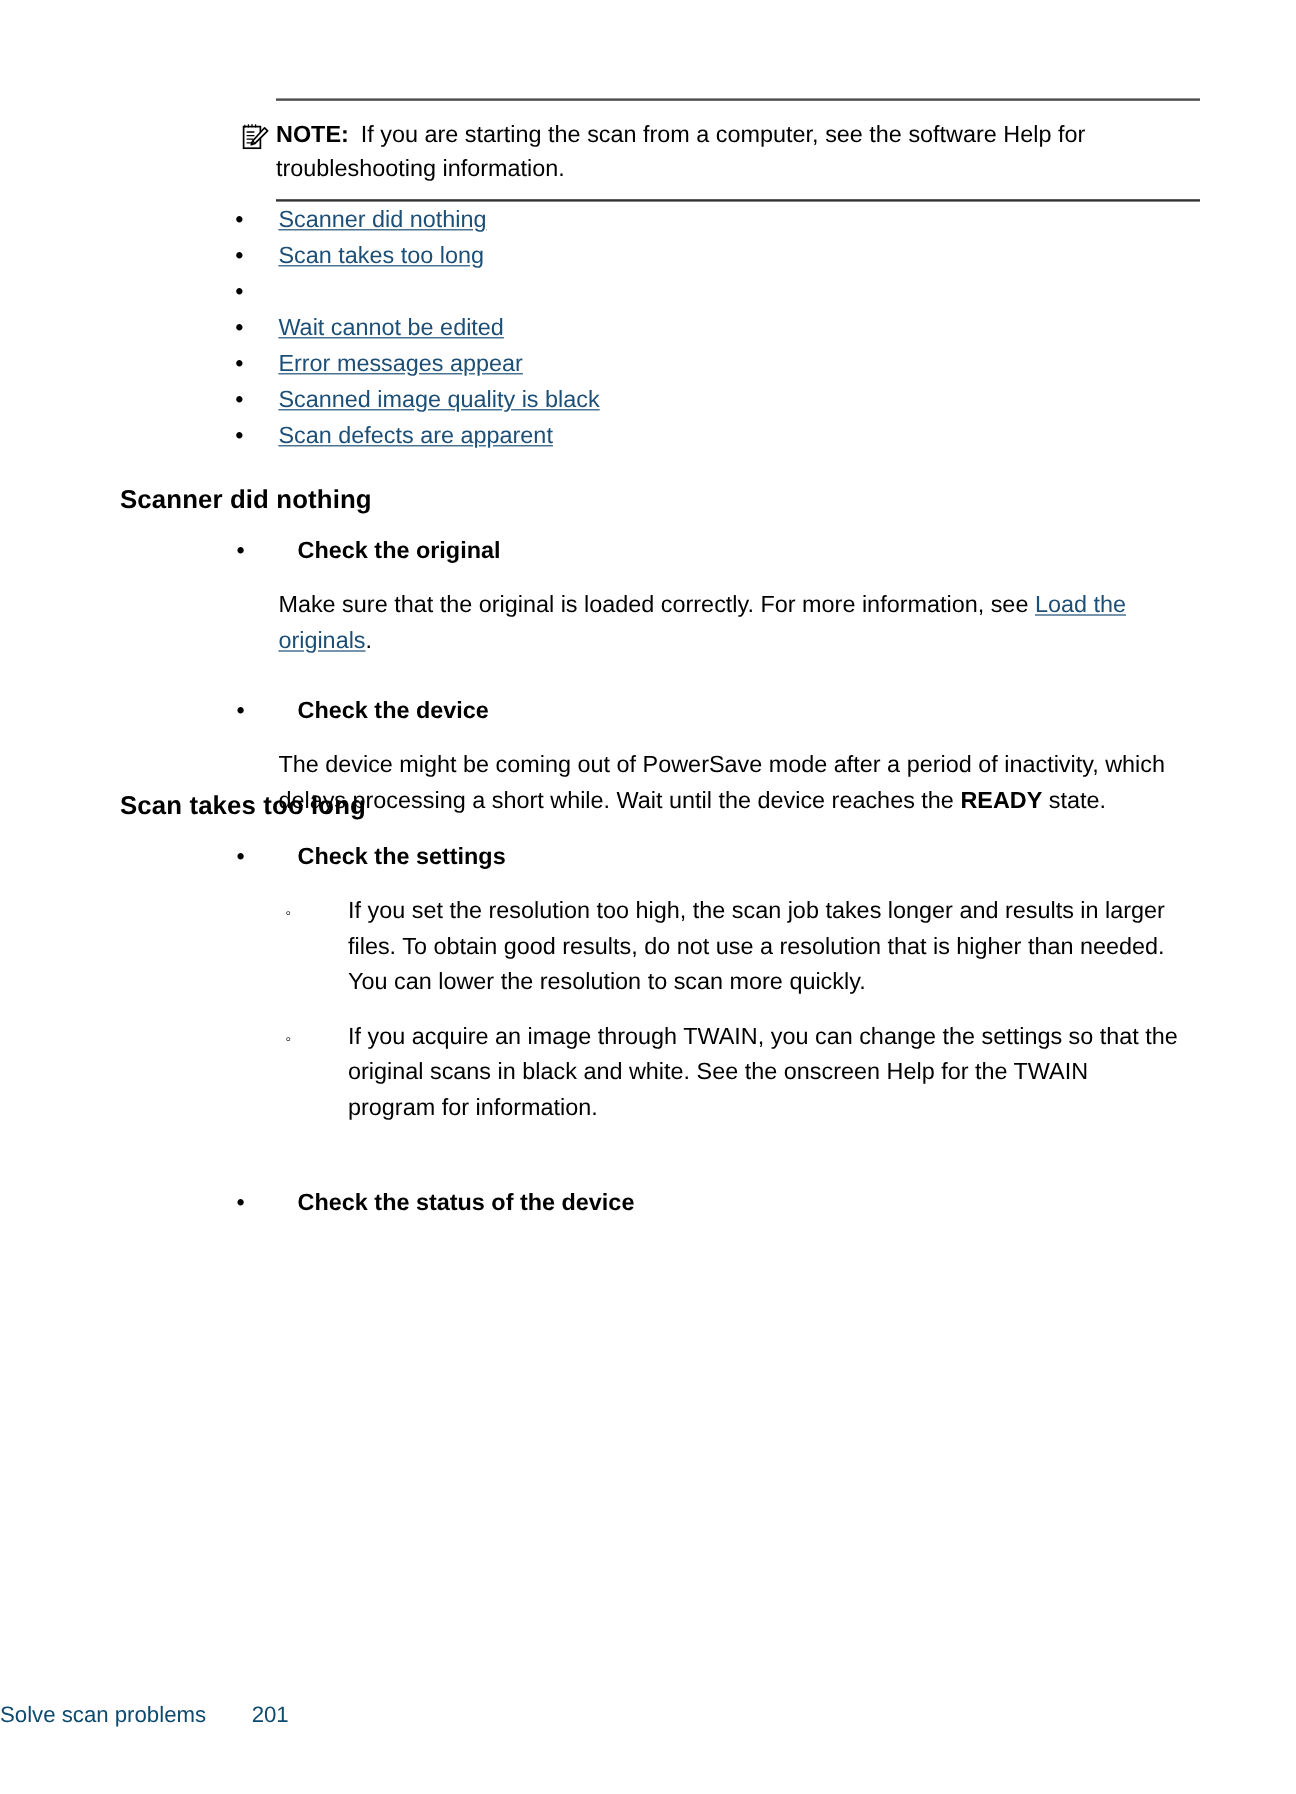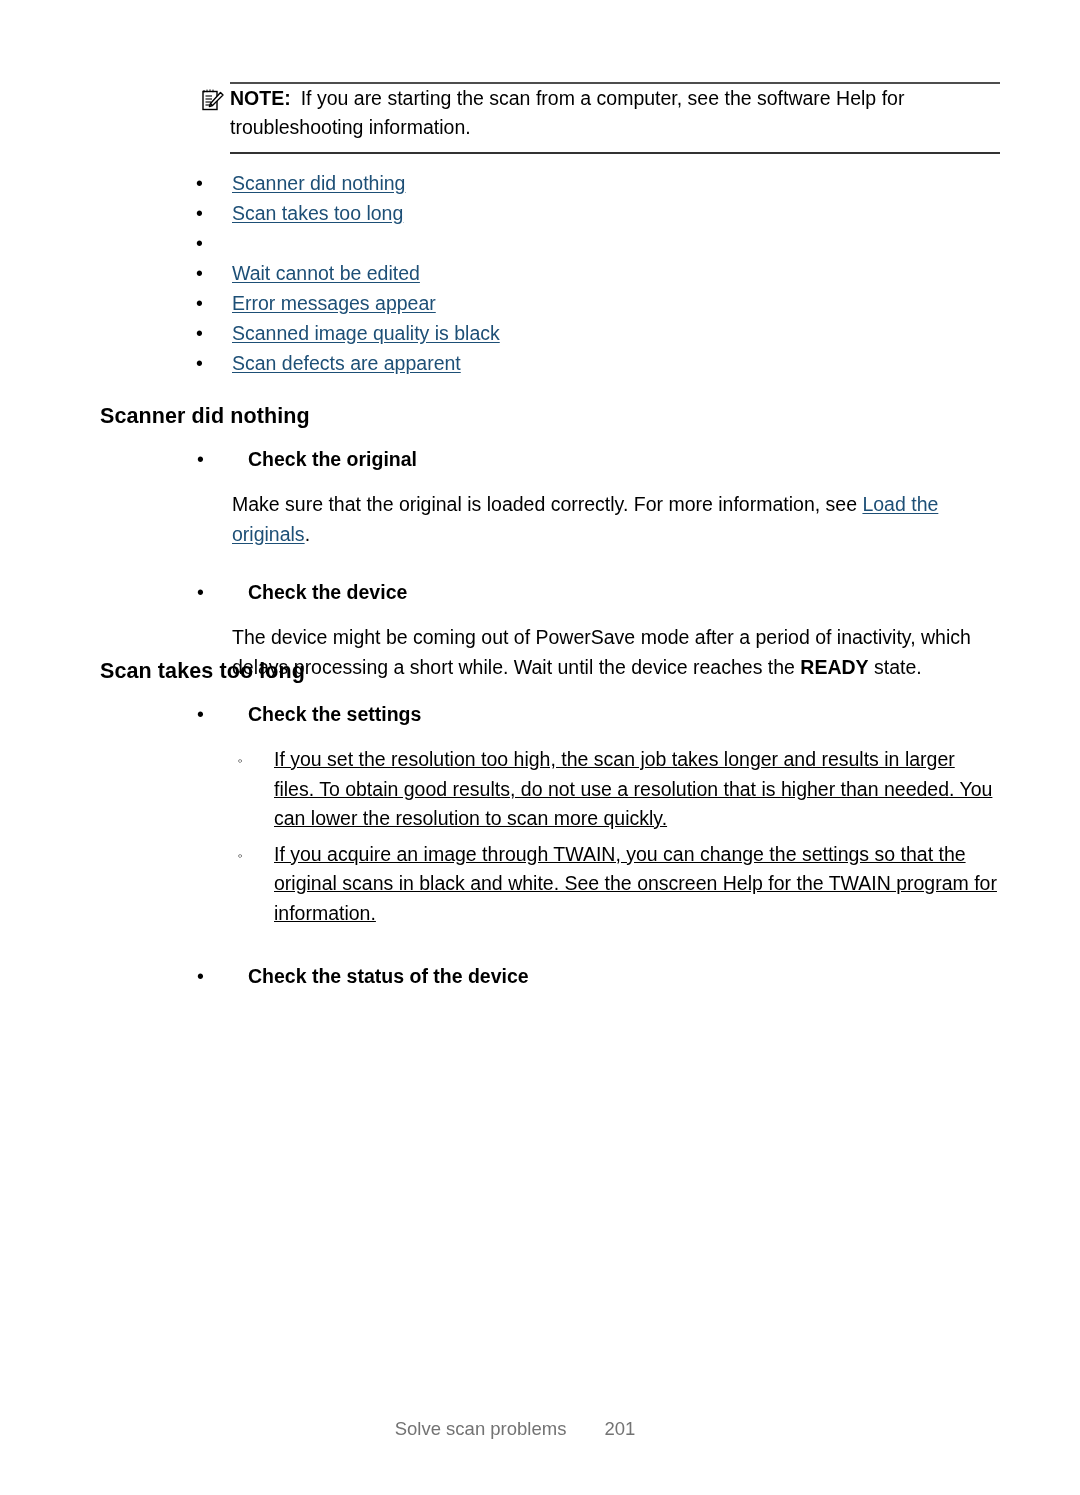--- a/index.html
+++ b/index.html
@@ -25,21 +25,21 @@
   }
 
   
   .note-box {
     position: absolute;
     left: 230px;
     top: 82px;
     width: 770px;
     border-top: 2px solid #4d4d4d;
     border-bottom: 2px solid #333333;
-    padding: 0 0 10px 0;
+    padding: 14px 0 10px 0;
     box-sizing: content-box;
   }
   .note-inner {
     position: relative;
     padding-left: 42px;
   }
   .note-icon {
     position: absolute;
     left: -30px;
     top: 3px;
@@ -134,37 +134,36 @@
   .sub-block .s-mark {
     position: absolute;
     left: 138px;
     top: 0;
     font-size: 13px;
     line-height: 31px;
   }
   .s-para {
     font-size: 19.5px;
     line-height: 29.5px;
-    margin: 0;
+    margin: 16px;
     max-width: 728px;
-    text-decoration: underline;
   }
 
   .spacer-sm { height: 13px; }
   .spacer-md { height: 18px; }
 
   
   .footer {
     position: absolute;
-    left: 15px;
+    left: 0;
     top: 1418px;
     width: 1000px;
-    text-align: center;
+    text-align: left;
     font-size: 18.5px;
-    color: #737373;
+    color: #0c4a6e;
   }
   .footer .f-label { margin-right: 38px; }
 </style>
 </head>
 <body>
 
 <div class="page">
 
   <div class="note-box">
     <div class="note-inner">

